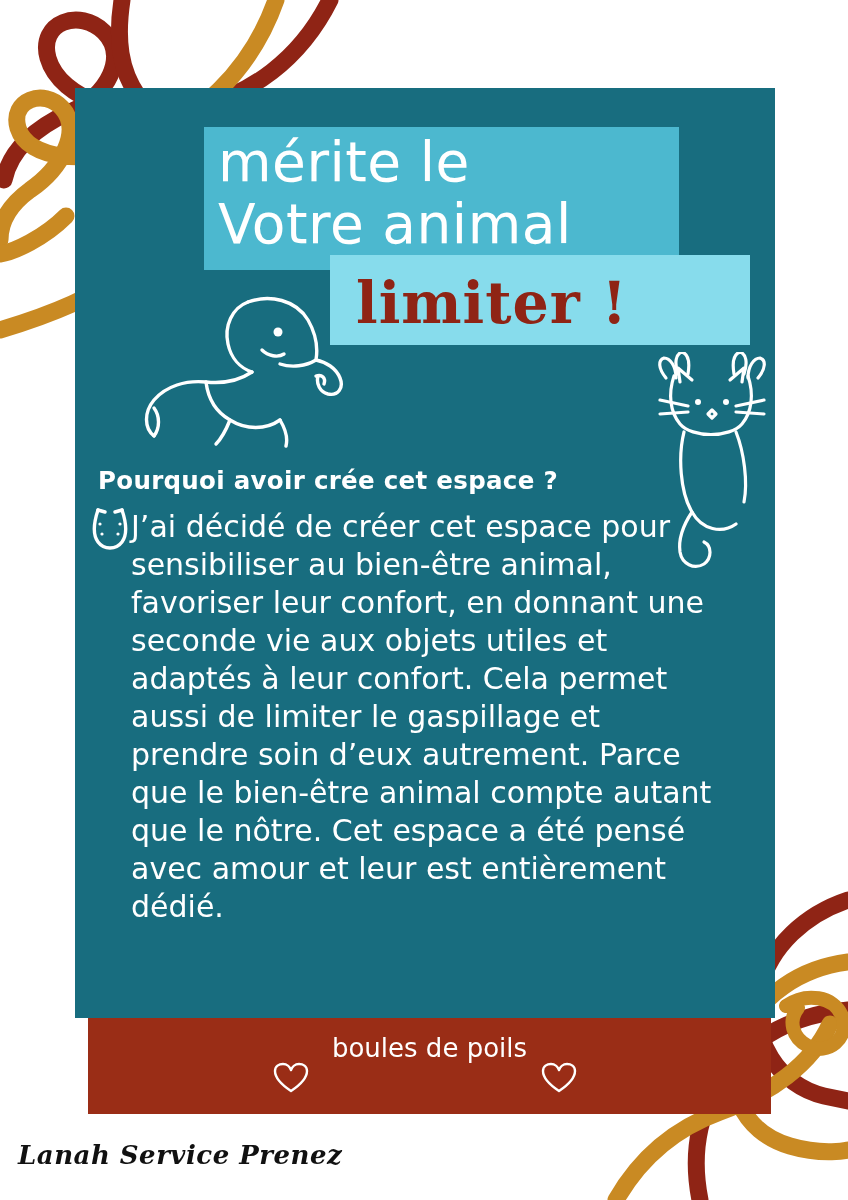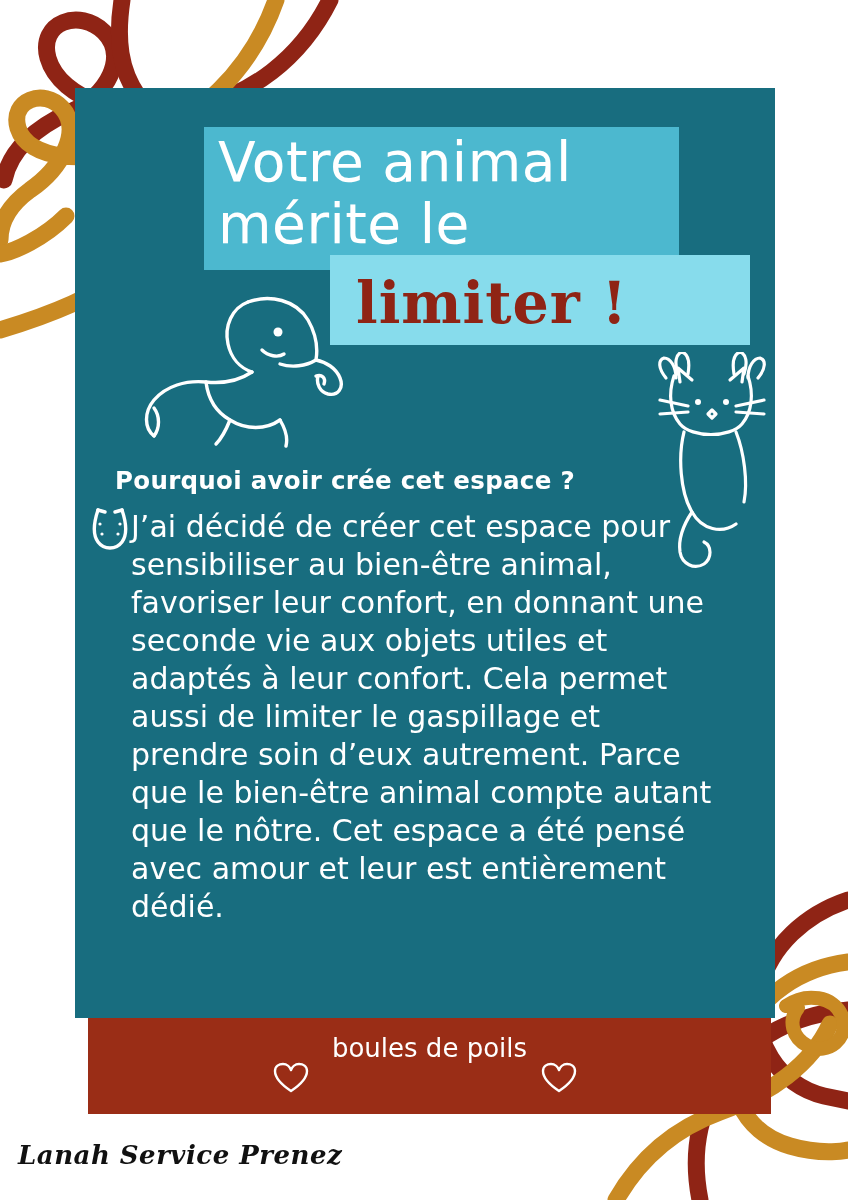--- a/index.html
+++ b/index.html
@@ -88,21 +88,20 @@
 
   .subhead {
     position: absolute;
     left: 98px;
     top: 466px;
     color: #ffffff;
     font-size: 24.5px;
     font-weight: bold;
     letter-spacing: 0.3px;
     font-family: "DejaVu Sans", sans-serif;
-    margin-left: 17px;
   }
 
   .bodytext {
     position: absolute;
     left: 131px;
     top: 508px;
     width: 585px;
     color: #ffffff;
     font-size: 30px;
     line-height: 38px;
@@ -176,22 +175,22 @@
     <path d="M700 1200 C690 1150 700 1104 730 1068 C760 1032 800 1014 848 1010" stroke="#8f2415" stroke-width="17" fill="none" stroke-linecap="round"></path>
     <path d="M616 1200 C640 1158 676 1128 720 1112 C770 1094 812 1064 830 1024" stroke="#c98a23" stroke-width="17" fill="none" stroke-linecap="round"></path>
     <path d="M786 1006 C806 992 834 996 842 1016 C850 1038 828 1056 808 1046 C792 1038 788 1020 798 1008" stroke="#c98a23" stroke-width="14" fill="none" stroke-linecap="round"></path>
   </svg>
 
   <div class="card"></div>
   <div class="head-block-1"></div>
   <div class="head-block-2"></div>
 
   <div class="title-1">
+    <div>mérite le</div>
     <div>Votre animal</div>
-    <div>mérite le</div>
   </div>
 
   <div class="title-2">limiter !</div>
 
   <svg class="dog-icon" width="230" height="160" viewBox="0 0 230 160" fill="none" stroke="#ffffff" stroke-width="3.4" stroke-linecap="round" stroke-linejoin="round">
     <path d="M128 14 C150 6 176 12 188 32 C196 46 198 60 196 72 C206 74 216 80 220 90 C224 100 218 108 208 106 C200 104 196 96 198 88"></path>
     <path d="M196 72 C186 78 172 80 160 76"></path>
     <path d="M128 14 C112 20 104 38 108 56 C111 70 120 80 132 84"></path>
     <path d="M132 84 C120 92 104 96 86 94 C66 92 46 98 34 112 C24 124 24 140 34 148"></path>
     <path d="M34 148 C40 140 40 128 34 120"></path>

